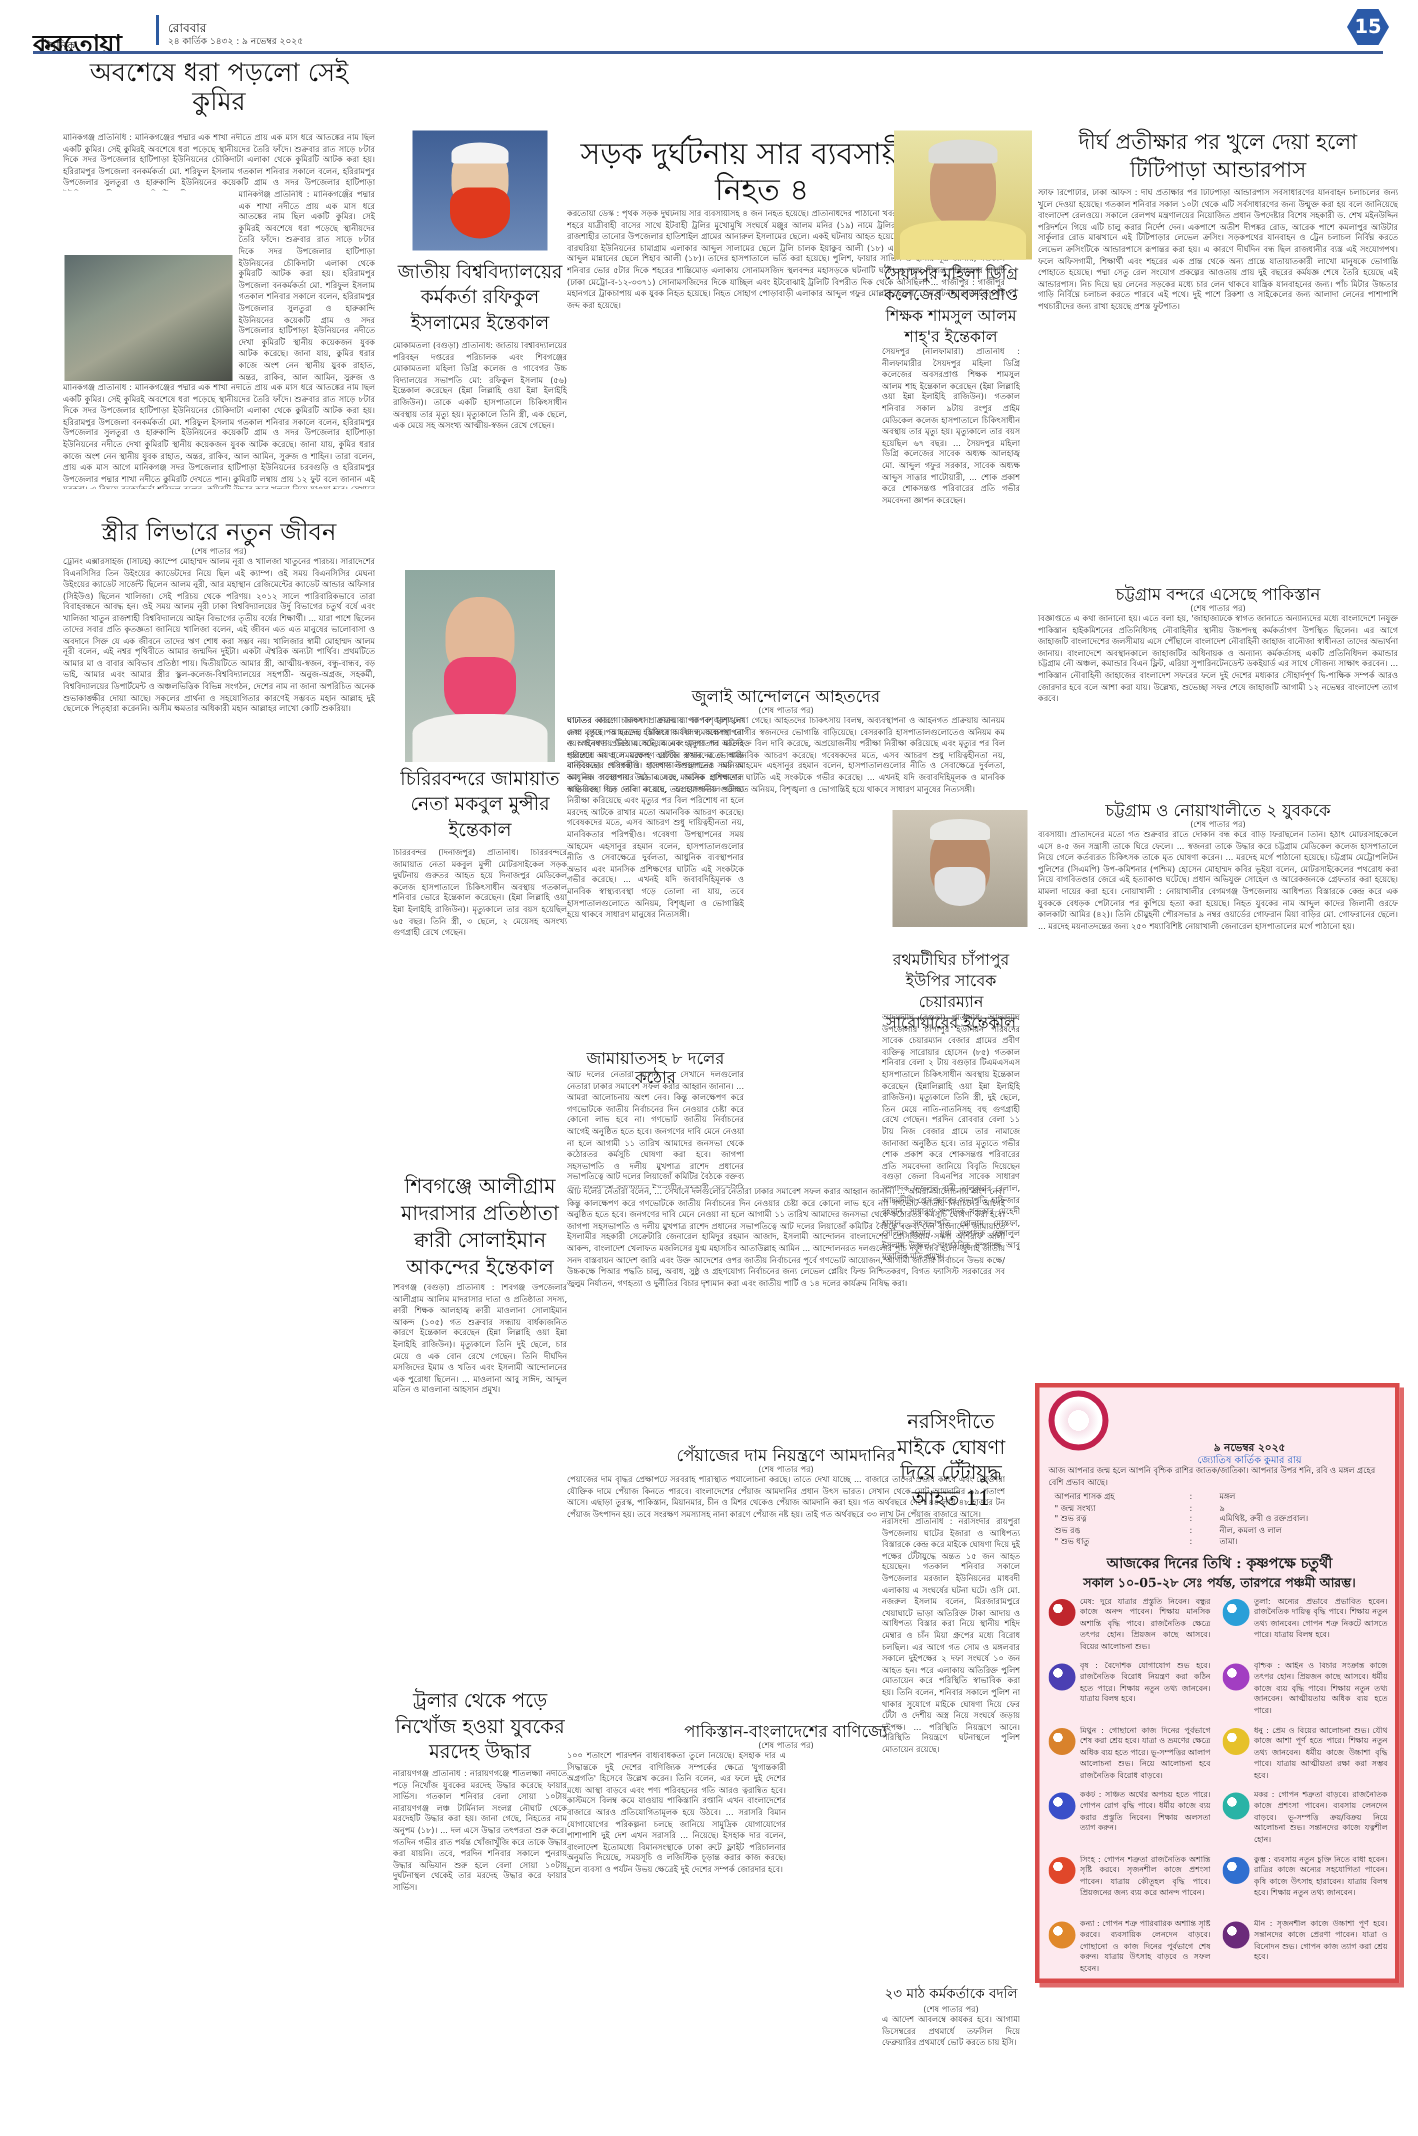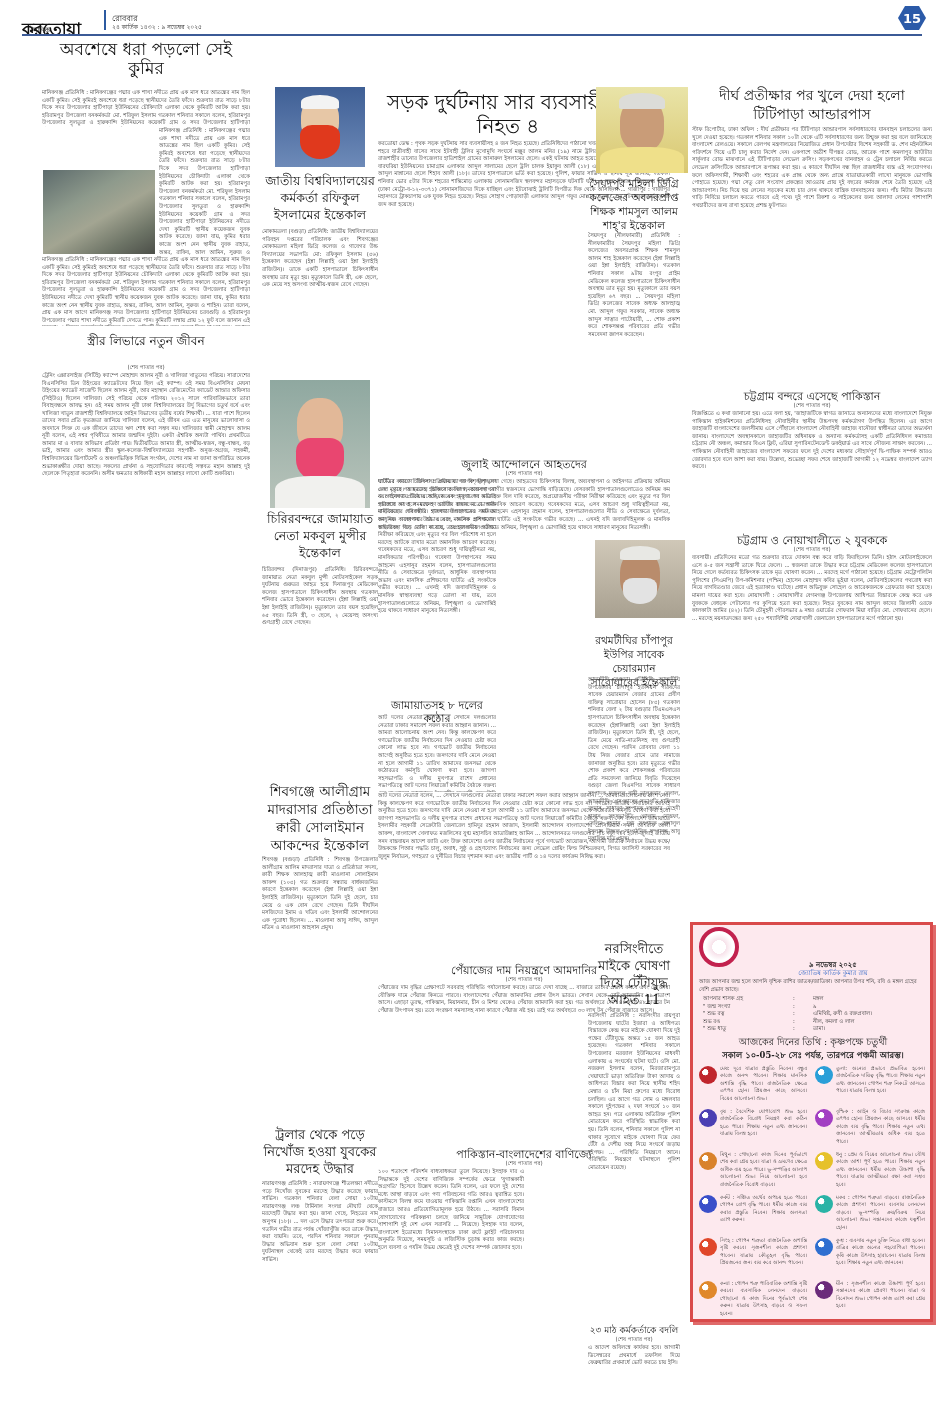--- a/index.html
+++ b/index.html
@@ -41,21 +41,21 @@
 <div class="abs toprule"></div>
 
 <div class="abs" style="left:42px;top:40px;width:208px">
   <div class="h1" style="font-size:17px">অবশেষে ধরা পড়লো সেই কুমির</div>
 </div>
 <div class="abs col-text" style="left:42px;top:89px;width:208px;height:38px">মানিকগঞ্জ প্রতিনিধি : মানিকগঞ্জের পদ্মার এক শাখা নদীতে প্রায় এক মাস ধরে আতঙ্কের নাম ছিল একটি কুমির। সেই কুমিরই অবশেষে ধরা পড়েছে স্থানীয়দের তৈরি ফাঁদে। শুক্রবার রাত সাড়ে ৮টার দিকে সদর উপজেলার হাটিপাড়া ইউনিয়নের চৌকিদাটা এলাকা থেকে কুমিরটি আটক করা হয়। হরিরামপুর উপজেলা বনকর্মকর্তা মো. শরিফুল ইসলাম গতকাল শনিবার সকালে বলেন, হরিরামপুর উপজেলার সুলতুরা ও হারুকান্দি ইউনিয়নের কয়েকটি গ্রাম ও সদর উপজেলার হাটিপাড়া ইউনিয়নের নদীতে দেখা কুমিরটি স্থানীয় কয়েকজন যুবক আটক করেছে। জানা যায়, কুমির ধরার কাজে অংশ নেন স্থানীয় যুবক রাহাত, অন্তর, রাকিব, আল আমিন, সুরুজ ও শাহিন। তারা বলেন, প্রায় এক মাস আগে মানিকগঞ্জ সদর উপজেলার হাটিপাড়া ইউনিয়নের চরবগুড়ি ও হরিরামপুর উপজেলার পদ্মার শাখা নদীতে কুমিরটি দেখতে পান। কুমিরটি লম্বায় প্রায় ১২ ফুট বলে জানান এই যুবকরা। এ বিষয়ে বনকর্মকর্তা শরিফুল বলেন, কুমিরটি উদ্ধার করে খুলনা নিয়ে যাওয়া হবে। সেখানে প্রয়োজনীয় চিকিৎসা শেষে প্রাণীটিকে অবমুক্ত করা হবে।</div>
 <div class="abs photo-crocodile" style="left:43px;top:170px;width:112px;height:84px"></div>
 <div class="abs col-text" style="left:159px;top:127px;width:91px;height:128px">মানিকগঞ্জ প্রতিনিধি : মানিকগঞ্জের পদ্মার এক শাখা নদীতে প্রায় এক মাস ধরে আতঙ্কের নাম ছিল একটি কুমির। সেই কুমিরই অবশেষে ধরা পড়েছে স্থানীয়দের তৈরি ফাঁদে। শুক্রবার রাত সাড়ে ৮টার দিকে সদর উপজেলার হাটিপাড়া ইউনিয়নের চৌকিদাটা এলাকা থেকে কুমিরটি আটক করা হয়। হরিরামপুর উপজেলা বনকর্মকর্তা মো. শরিফুল ইসলাম গতকাল শনিবার সকালে বলেন, হরিরামপুর উপজেলার সুলতুরা ও হারুকান্দি ইউনিয়নের কয়েকটি গ্রাম ও সদর উপজেলার হাটিপাড়া ইউনিয়নের নদীতে দেখা কুমিরটি স্থানীয় কয়েকজন যুবক আটক করেছে। জানা যায়, কুমির ধরার কাজে অংশ নেন স্থানীয় যুবক রাহাত, অন্তর, রাকিব, আল আমিন, সুরুজ ও শাহিন। তারা বলেন, প্রায় এক মাস আগে মানিকগঞ্জ সদর উপজেলার হাটিপাড়া ইউনিয়নের চরবগুড়ি ও হরিরামপুর উপজেলার পদ্মার শাখা নদীতে কুমিরটি দেখতে পান। কুমিরটি লম্বায় প্রায় ১২ ফুট বলে জানান এই যুবকরা। এ বিষয়ে বনকর্মকর্তা শরিফুল বলেন, কুমিরটি উদ্ধার করে খুলনা নিয়ে যাওয়া হবে। সেখানে প্রয়োজনীয় চিকিৎসা শেষে প্রাণীটিকে অবমুক্ত করা হবে।</div>
 <div class="abs col-text" style="left:42px;top:256px;width:208px;height:70px">মানিকগঞ্জ প্রতিনিধি : মানিকগঞ্জের পদ্মার এক শাখা নদীতে প্রায় এক মাস ধরে আতঙ্কের নাম ছিল একটি কুমির। সেই কুমিরই অবশেষে ধরা পড়েছে স্থানীয়দের তৈরি ফাঁদে। শুক্রবার রাত সাড়ে ৮টার দিকে সদর উপজেলার হাটিপাড়া ইউনিয়নের চৌকিদাটা এলাকা থেকে কুমিরটি আটক করা হয়। হরিরামপুর উপজেলা বনকর্মকর্তা মো. শরিফুল ইসলাম গতকাল শনিবার সকালে বলেন, হরিরামপুর উপজেলার সুলতুরা ও হারুকান্দি ইউনিয়নের কয়েকটি গ্রাম ও সদর উপজেলার হাটিপাড়া ইউনিয়নের নদীতে দেখা কুমিরটি স্থানীয় কয়েকজন যুবক আটক করেছে। জানা যায়, কুমির ধরার কাজে অংশ নেন স্থানীয় যুবক রাহাত, অন্তর, রাকিব, আল আমিন, সুরুজ ও শাহিন। তারা বলেন, প্রায় এক মাস আগে মানিকগঞ্জ সদর উপজেলার হাটিপাড়া ইউনিয়নের চরবগুড়ি ও হরিরামপুর উপজেলার পদ্মার শাখা নদীতে কুমিরটি দেখতে পান। কুমিরটি লম্বায় প্রায় ১২ ফুট বলে জানান এই যুবকরা। এ বিষয়ে বনকর্মকর্তা শরিফুল বলেন, কুমিরটি উদ্ধার করে খুলনা নিয়ে যাওয়া হবে। সেখানে প্রয়োজনীয় চিকিৎসা শেষে প্রাণীটিকে অবমুক্ত করা হবে।</div>
 
-<div class="abs h2" style="left:42px;top:335px;width:208px;font-size:12px">স্ত্রীর লিভারে নতুন জীবন</div>
+<div class="abs h2" style="left:42px;top:348px;width:208px;font-size:16px">স্ত্রীর লিভারে নতুন জীবন</div>
 <div class="abs cont" style="left:42px;top:364px;width:208px">(শেষ পাতার পর)</div>
 <div class="abs col-text" style="left:42px;top:372px;width:208px;height:1010px;line-height:7.55px">ট্রেনিং এক্সারসাইজ (সিটিই) ক্যাম্পে মোহাম্মদ আলম নূরী ও খালিজা খাতুনের পরিচয়। সারাদেশের বিএনসিসির তিন উইংয়ের ক্যাডেটদের নিয়ে ছিল এই ক্যাম্প। ওই সময় বিএনসিসির মেঘনা উইংয়ের ক্যাডেট সার্জেন্ট ছিলেন আলম নূরী, আর মহাস্থান রেজিমেন্টের ক্যাডেট আন্ডার অফিসার (সিইউও) ছিলেন খালিজা। সেই পরিচয় থেকে পরিণয়। ২০১২ সালে পারিবারিকভাবে তারা বিবাহবন্ধনে আবদ্ধ হন। ওই সময় আলম নূরী ঢাকা বিশ্ববিদ্যালয়ের উর্দু বিভাগের চতুর্থ বর্ষে এবং খালিজা খাতুন রাজশাহী বিশ্ববিদ্যালয়ে আইন বিভাগের তৃতীয় বর্ষের শিক্ষার্থী। ... যারা পাশে ছিলেন তাদের সবার প্রতি কৃতজ্ঞতা জানিয়ে খালিজা বলেন, এই জীবন এত এত মানুষের ভালোবাসা ও অবদানে সিক্ত যে এক জীবনে তাদের ঋণ শোধ করা সম্ভব নয়। খালিজার স্বামী মোহাম্মদ আলম নূরী বলেন, এই নশ্বর পৃথিবীতে আমার জন্মদিন দুইটা। একটা ঐশ্বরিক অন্যটা পার্থিব। প্রথমটিতে আমার মা ও বাবার অবিভাব প্রতিষ্ঠা পায়। দ্বিতীয়টিতে আমার স্ত্রী, আত্মীয়-স্বজন, বন্ধু-বান্ধব, বড় ভাই, আমার এবং আমার স্ত্রীর স্কুল-কলেজ-বিশ্ববিদ্যালয়ের সহপাঠী- অনুজ-অগ্রজ, সহকর্মী, বিশ্ববিদ্যালয়ের ডিপার্টমেন্ট ও অঞ্চলভিত্তিক বিভিন্ন সংগঠন, দেশের নাম না জানা অপরিচিত অনেক শুভাকাঙ্ক্ষীর দোয়া আছে। সকলের প্রার্থনা ও সহযোগিতার কারণেই সম্ভবত মহান আল্লাহ দুই ছেলেকে পিতৃহারা করেননি। অসীম ক্ষমতার অধিকারী মহান আল্লাহর লাখো কোটি শুকরিয়া।</div>
 
 <div class="abs photo" style="left:275px;top:87px;width:90px;height:80px;background:linear-gradient(180deg,#3f5f95,#6d8ab8)">
   <div class="face" style="top:10px;width:38px;height:44px;background:#e7c7a6"></div>
   <div class="face" style="top:38px;width:40px;height:34px;background:#e0391d;border-radius:30% 30% 50% 50%"></div>
   <div class="face" style="top:8px;width:38px;height:14px;background:#f3f3f3;border-radius:50% 50% 10% 10%"></div>
 </div>
 <div class="abs h1" style="left:262px;top:172px;width:116px;font-size:12.5px;line-height:17px">জাতীয় বিশ্ববিদ্যালয়ের কর্মকর্তা রফিকুল ইসলামের ইন্তেকাল</div>
 <div class="abs col-text" style="left:262px;top:228px;width:116px;height:150px">মোকামতলা (বগুড়া) প্রতিনিধি: জাতীয় বিশ্ববিদ্যালয়ের পরিবহন দপ্তরের পরিচালক এবং শিবগঞ্জের মোকামতলা মহিলা ডিগ্রি কলেজ ও গাবেগর উচ্চ বিদ্যালয়ের সভাপতি মো: রফিকুল ইসলাম (৫৬) ইন্তেকাল করেছেন (ইন্না লিল্লাহি ওয়া ইন্না ইলাইহি রাজিউন)। তাকে একটি হাসপাতালে চিকিৎসাধীন অবস্থায় তার মৃত্যু হয়। মৃত্যুকালে তিনি স্ত্রী, এক ছেলে, এক মেয়ে সহ অসংখ্য আত্মীয়-স্বজন রেখে গেছেন।</div>
@@ -153,21 +153,21 @@
         <span style="width: 90px;">শুভ রঙ</span>
         <span style="width: 20px;">:</span>
         <span>নীল, কমলা ও লাল</span>
       </div>
       <div class="horo-row">
         <span style="width: 90px;">" শুভ ধাতু</span>
         <span style="width: 20px;">:</span>
         <span>তামা।</span>
       </div>
     </div>
-  <div style="position:absolute;left:4px;top:110px;width:232px;text-align:center;font-family:'DejaVu Serif',serif;font-weight:normal;font-size:9.5px">আজকের দিনের তিথি : কৃষ্ণপক্ষে চতুর্থী</div>
+  <div style="position:absolute;left:4px;top:110px;width:232px;text-align:center;font-family:'DejaVu Serif',serif;font-weight:bold;font-size:9.5px">আজকের দিনের তিথি : কৃষ্ণপক্ষে চতুর্থী</div>
   <div style="position:absolute;left:4px;top:124px;width:232px;text-align:center;font-family:'DejaVu Serif',serif;font-weight:bold;font-size:8.4px">সকাল ১০-05-২৮ সেঃ পর্যন্ত, তারপরে পঞ্চমী আরম্ভ।</div>
   <div id="signs-left" style="position:absolute;left:6px;top:140px;width:108px">
       <div class="sign" style="height: 43px; overflow: hidden;">
         <span class="sign-icon" style="background: radial-gradient(circle at 35% 35%, rgb(255, 255, 255) 0px, rgb(255, 255, 255) 18%, rgb(192, 38, 45) 20%);"></span>
         <span>মেষ: দূরে যাত্রার প্রস্তুতি নিবেন। বন্ধুর কাজে অনন্দ পাবেন। শিক্ষায় মানসিক অশান্তি বৃদ্ধি পাবে। রাজনৈতিক ক্ষেত্রে তৎপর হোন। প্রিয়জন কাছে আসবে। বিয়ের আলোচনা শুভ।</span>
       </div>
       <div class="sign" style="height: 43px; overflow: hidden;">
         <span class="sign-icon" style="background: radial-gradient(circle at 35% 35%, rgb(255, 255, 255) 0px, rgb(255, 255, 255) 18%, rgb(75, 63, 179) 20%);"></span>
         <span>বৃষ : বৈদেশিক যোগাযোগ শুভ হবে। রাজনৈতিক বিরোধ নিয়ন্ত্রণ করা কঠিন হতে পারে। শিক্ষায় নতুন তথ্য জানবেন। যাত্রায় বিলম্ব হবে।</span>
       </div>

